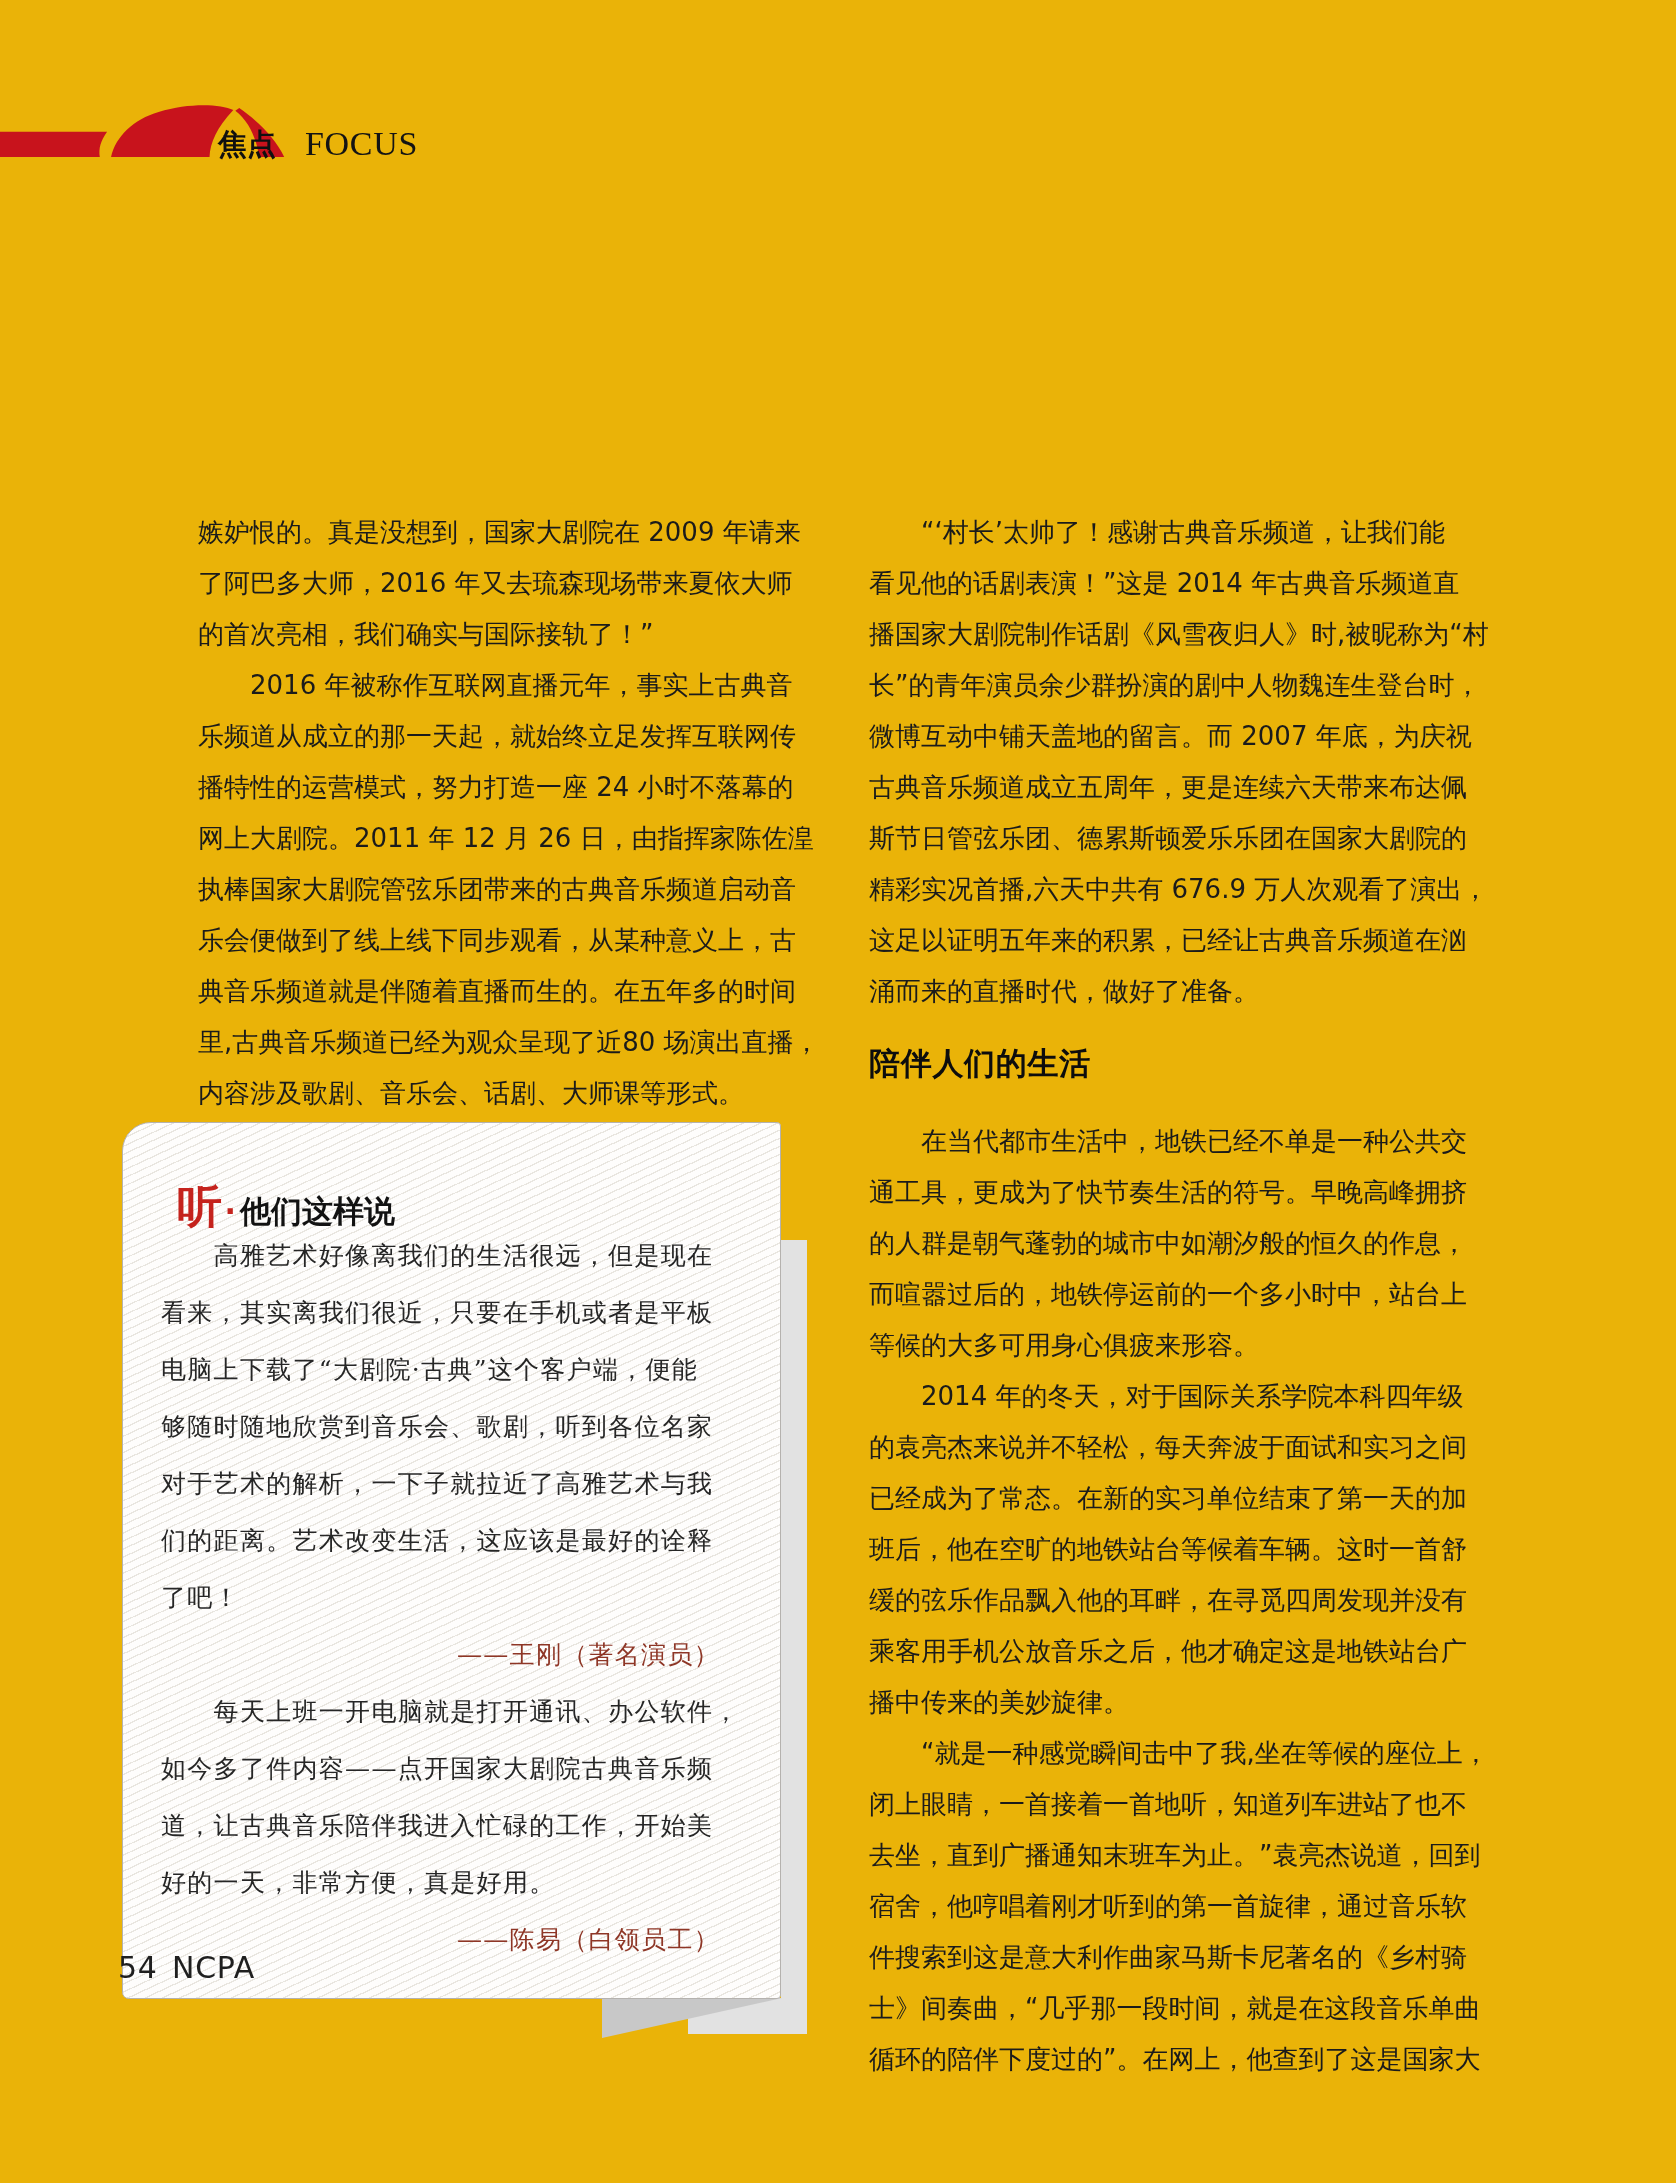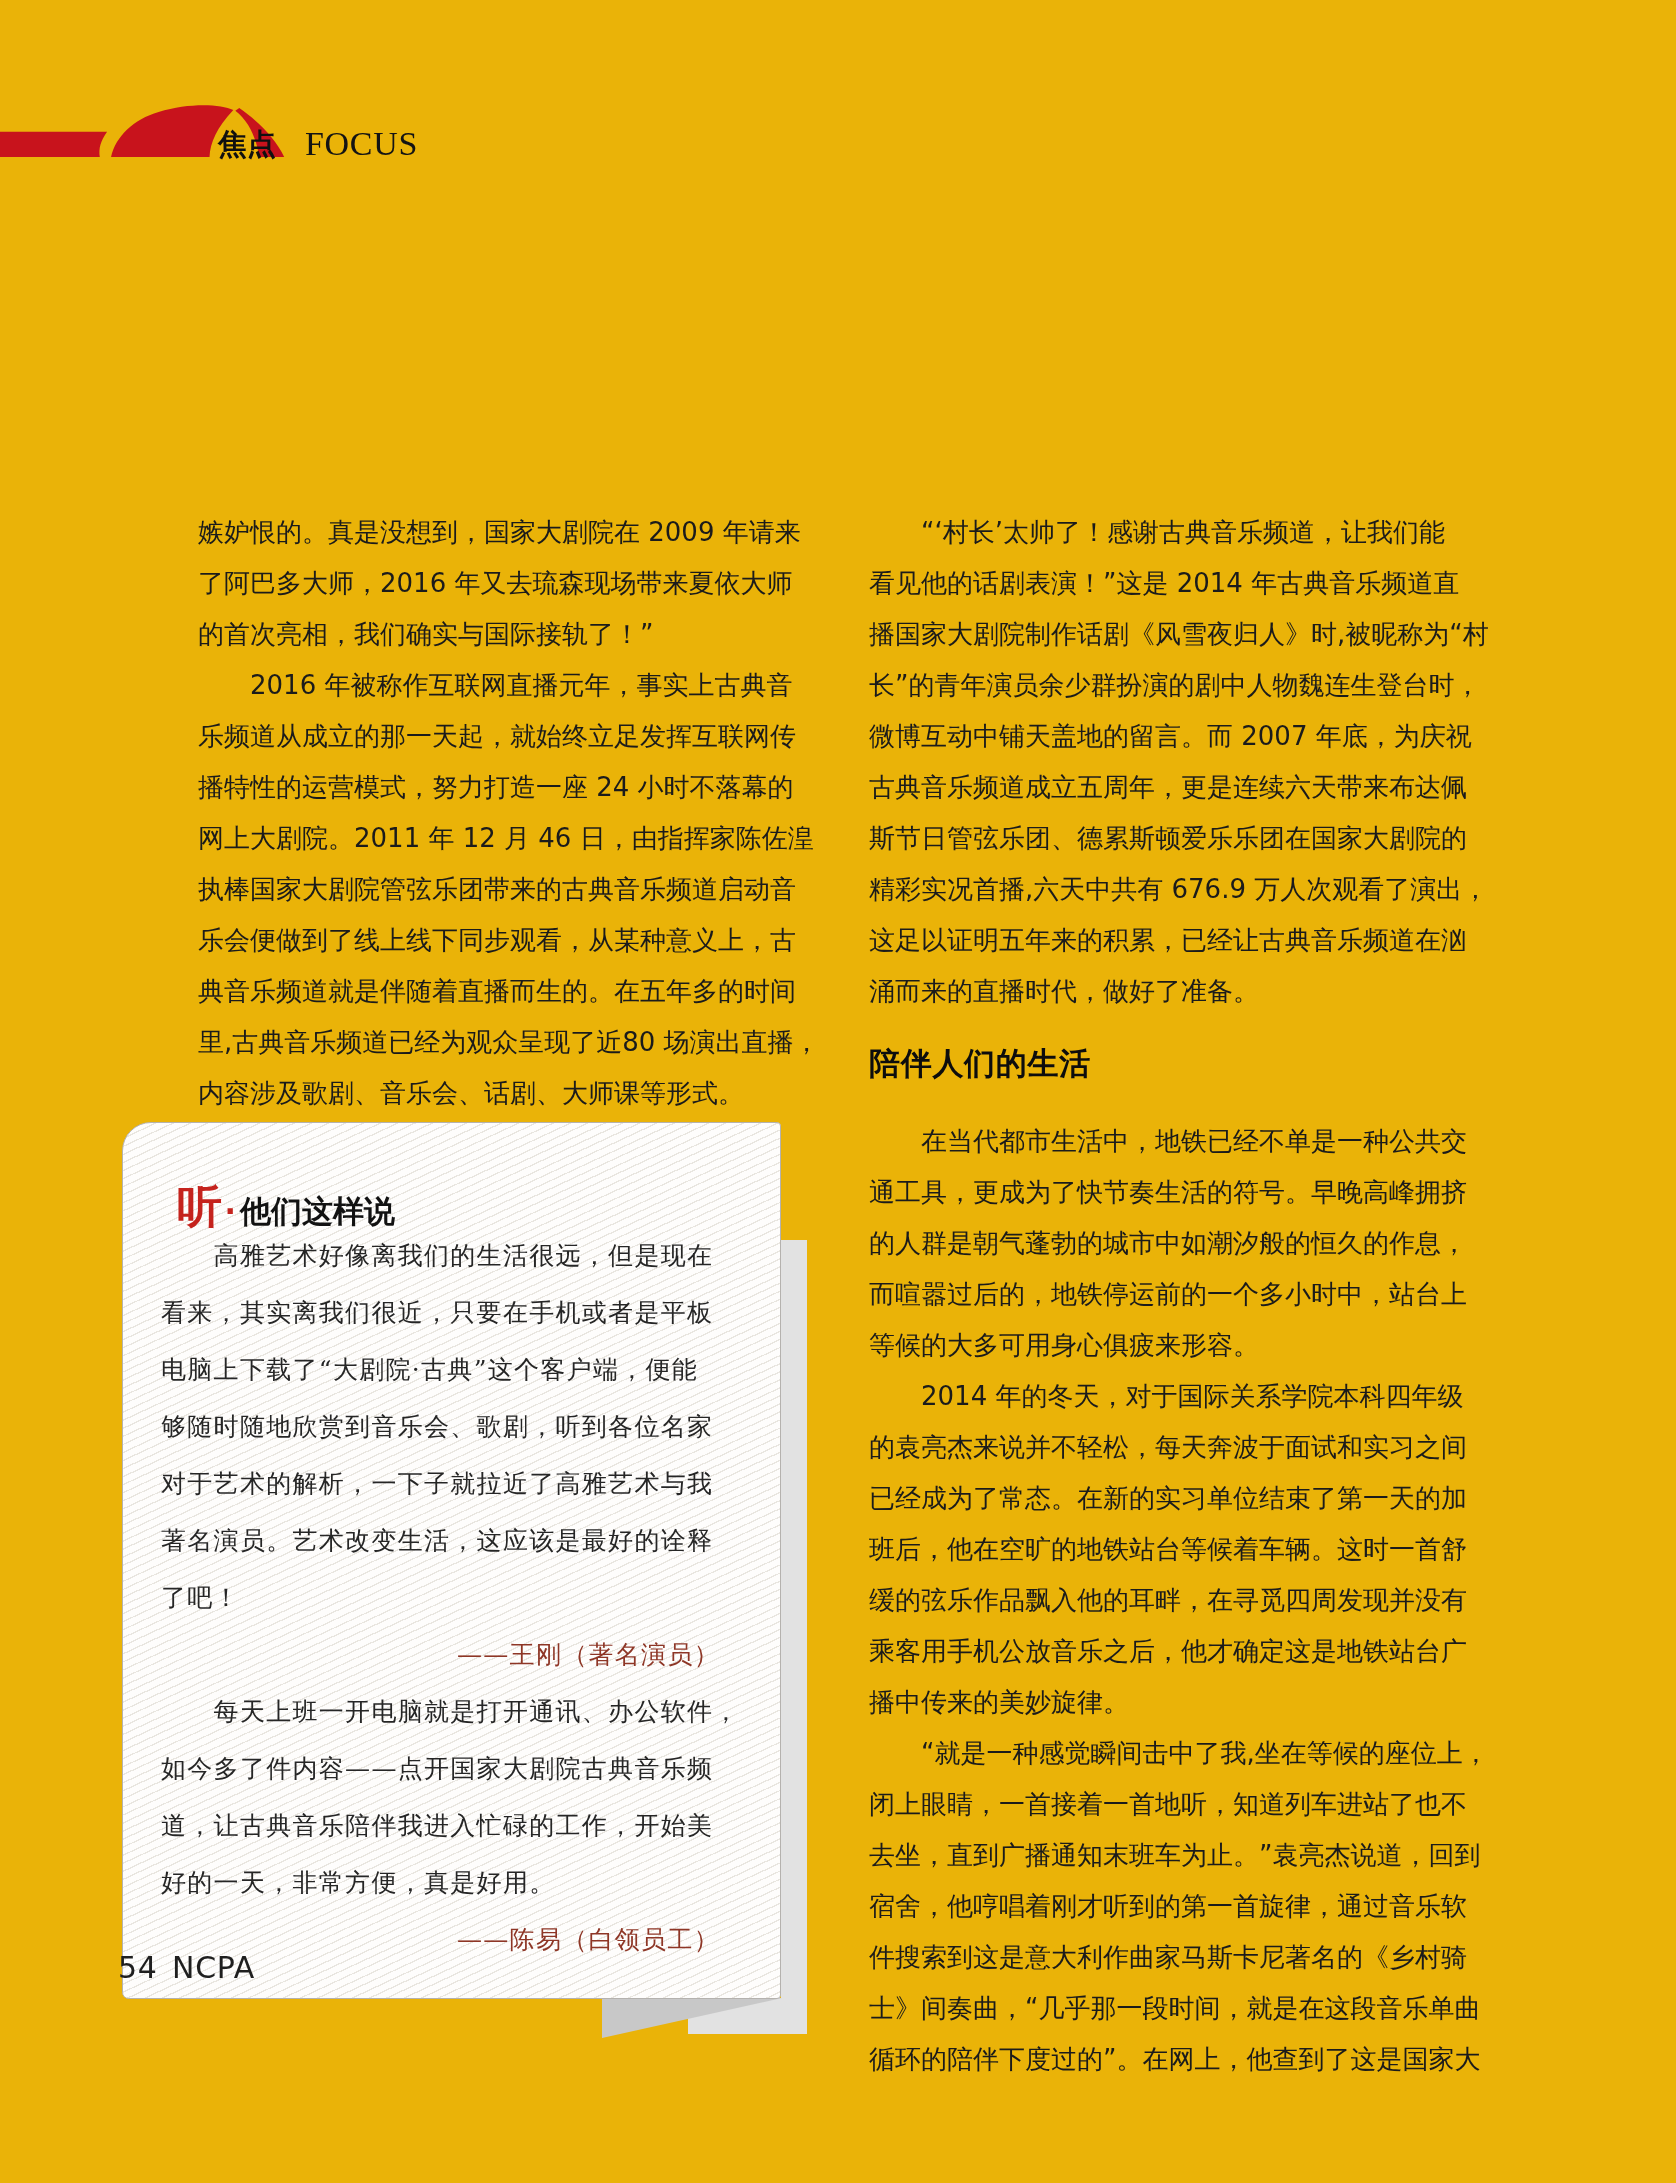--- a/index.html
+++ b/index.html
@@ -59,21 +59,21 @@
   <div class="hdr-cn">焦点</div>
   <div class="hdr-en">FOCUS</div>
 
   <div class="col col-left">
       <div class="tl">嫉妒恨的。真是没想到，国家大剧院在 2009 年请来</div>
       <div class="tl">了阿巴多大师，2016 年又去琉森现场带来夏依大师</div>
       <div class="tl">的首次亮相，我们确实与国际接轨了！”</div>
       <div class="tl">　　2016 年被称作互联网直播元年，事实上古典音</div>
       <div class="tl">乐频道从成立的那一天起，就始终立足发挥互联网传</div>
       <div class="tl">播特性的运营模式，努力打造一座 24 小时不落幕的</div>
-      <div class="tl">网上大剧院。2011 年 12 月 46 日，由指挥家陈佐湟</div>
+      <div class="tl">网上大剧院。2011 年 12 月 26 日，由指挥家陈佐湟</div>
       <div class="tl">执棒国家大剧院管弦乐团带来的古典音乐频道启动音</div>
       <div class="tl">乐会便做到了线上线下同步观看，从某种意义上，古</div>
       <div class="tl">典音乐频道就是伴随着直播而生的。在五年多的时间</div>
       <div class="tl">里,古典音乐频道已经为观众呈现了近80 场演出直播，</div>
       <div class="tl">内容涉及歌剧、音乐会、话剧、大师课等形式。</div>
     </div>
 
   <div class="col col-right">
     <div>
         <div class="tl">　　“‘村长’太帅了！感谢古典音乐频道，让我们能</div>
@@ -123,21 +123,21 @@
     <div class="qb-title">
       <span class="listen">听</span><span class="dot">·</span><span class="rest">他们这样说</span>
     </div>
     <div class="qb-flow">
       <div>
           <div class="tl">　　高雅艺术好像离我们的生活很远，但是现在</div>
           <div class="tl">看来，其实离我们很近，只要在手机或者是平板</div>
           <div class="tl">电脑上下载了“大剧院·古典”这个客户端，便能</div>
           <div class="tl">够随时随地欣赏到音乐会、歌剧，听到各位名家</div>
           <div class="tl">对于艺术的解析，一下子就拉近了高雅艺术与我</div>
-          <div class="tl">著名演员。艺术改变生活，这应该是最好的诠释</div>
+          <div class="tl">们的距离。艺术改变生活，这应该是最好的诠释</div>
           <div class="tl">了吧！</div>
         </div>
       <div class="qb-attr">——王刚（著名演员）</div>
       <div>
           <div class="tl">　　每天上班一开电脑就是打开通讯、办公软件，</div>
           <div class="tl">如今多了件内容——点开国家大剧院古典音乐频</div>
           <div class="tl">道，让古典音乐陪伴我进入忙碌的工作，开始美</div>
           <div class="tl">好的一天，非常方便，真是好用。</div>
         </div>
       <div class="qb-attr">——陈易（白领员工）</div>

